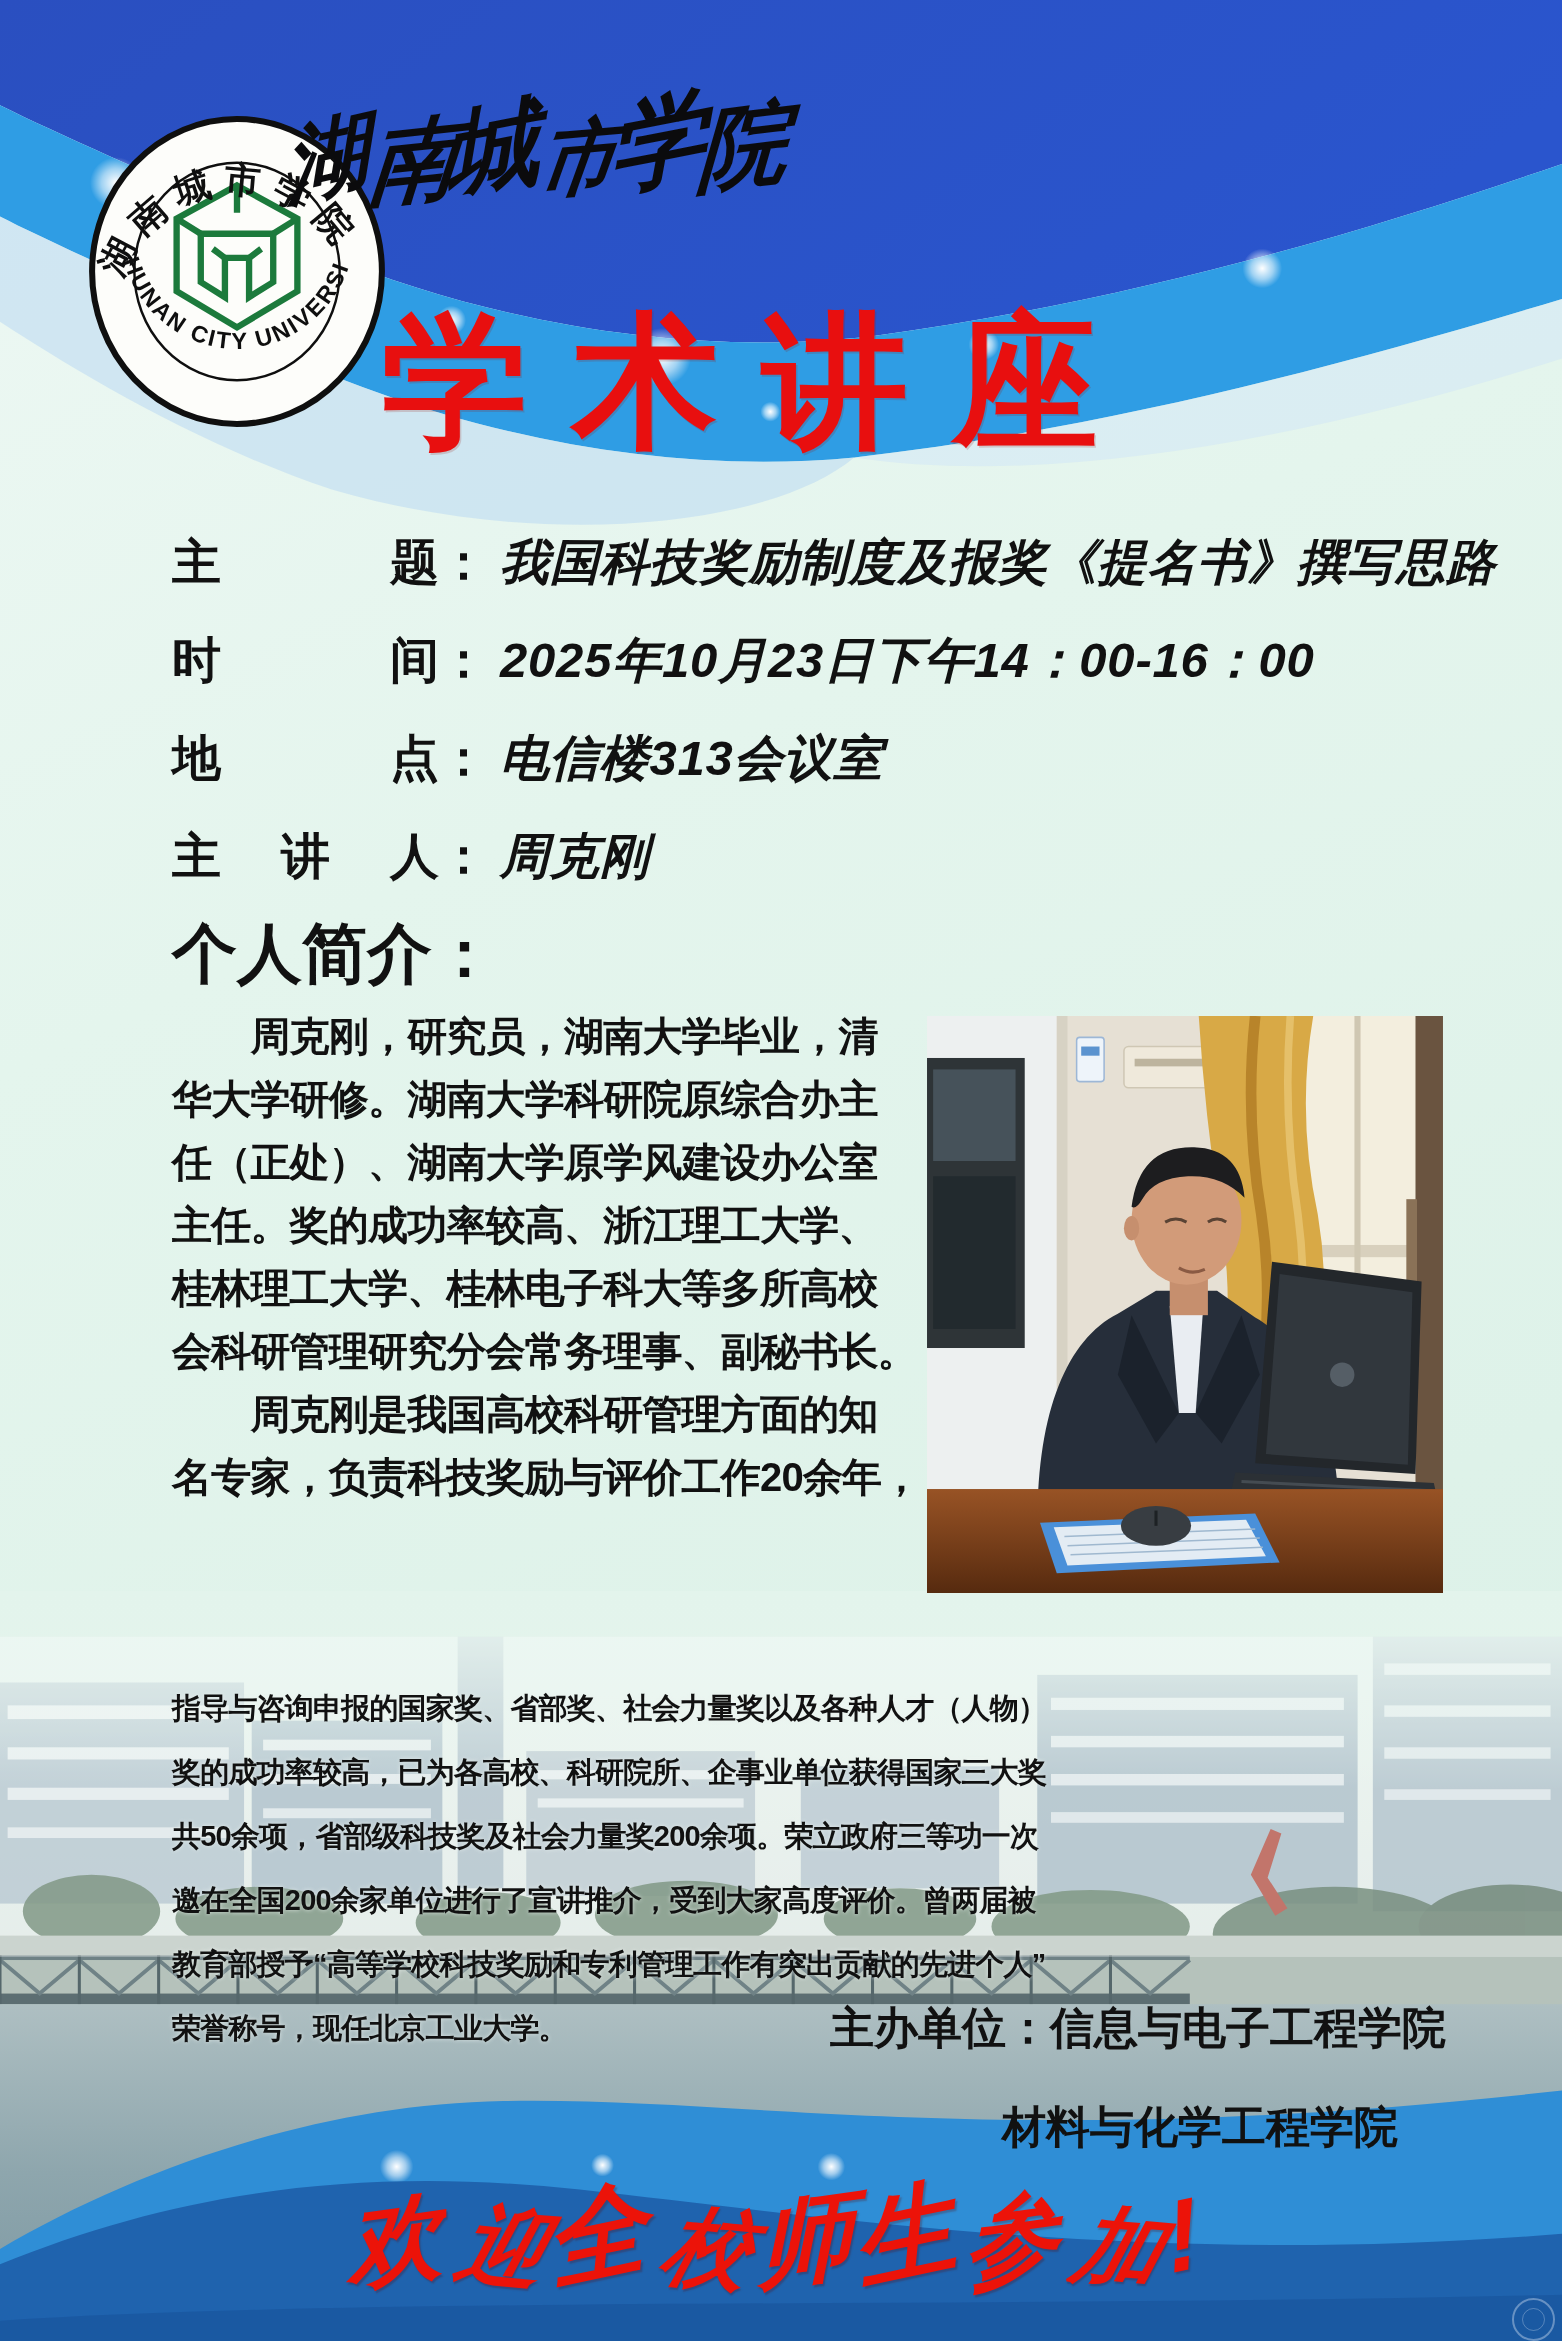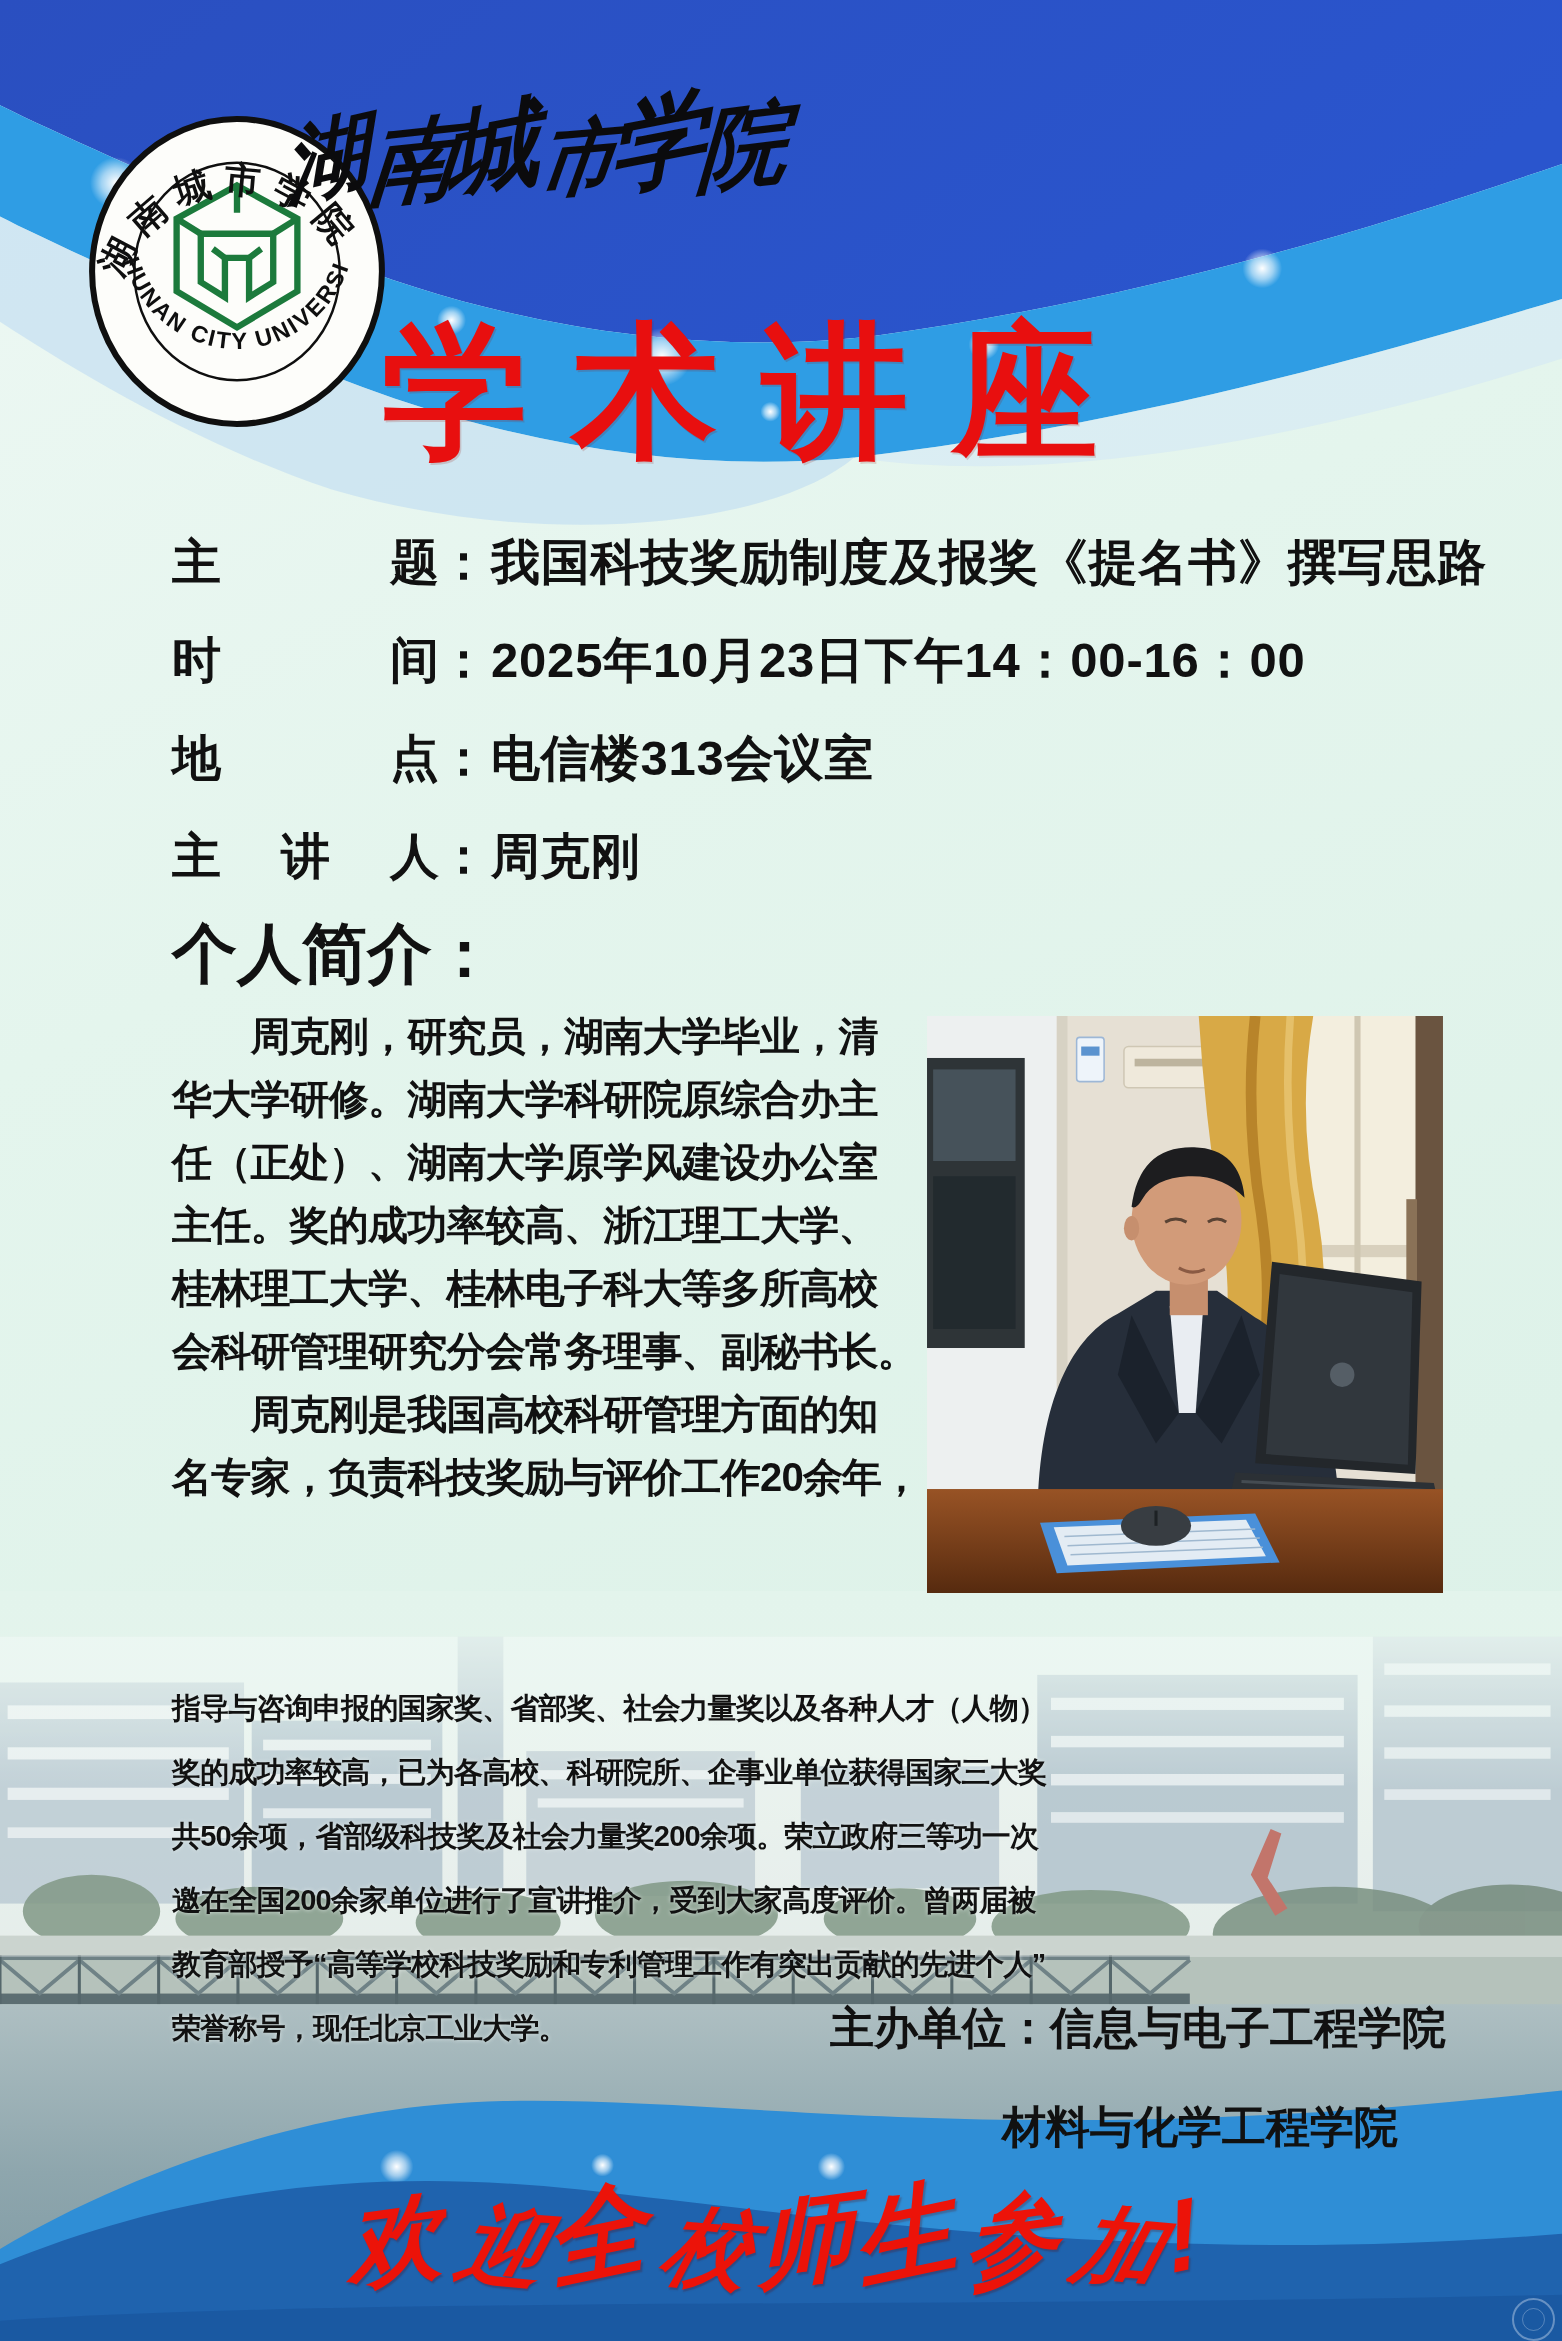--- a/index.html
+++ b/index.html
@@ -16,29 +16,29 @@
     font-style:italic;letter-spacing:-7.6px;transform:rotate(-2deg);white-space:nowrap;color:#0b0b0d;}
   .uni-calli span{display:inline-block;transform-origin:50% 80%;}
   .uni-calli span:nth-child(1){transform:rotate(-11deg) skewX(-9deg) scale(.95);}
   .uni-calli span:nth-child(2){transform:rotate(-4deg) skewX(-11deg) translateY(6.9px);}
   .uni-calli span:nth-child(3){transform:rotate(-9deg) skewX(-7deg) scale(1.06);}
   .uni-calli span:nth-child(4){transform:rotate(-3deg) skewX(-12deg) translateY(5.3px) scale(.9);}
   .uni-calli span:nth-child(5){transform:rotate(-9deg) skewX(-8deg) scale(1.09);}
   .uni-calli span:nth-child(6){transform:rotate(-5deg) skewX(-10deg) translateY(3.8px);}
   
   .lecture-title{left:0;top:317px;width:1562px;text-align:center;
-    font-family:Liberation Serif, serif;font-weight:900;
+    font-family:Liberation Mono, monospace;font-weight:900;
     font-size:146px;line-height:153px;color:#e80f0f;letter-spacing:44px;padding-right:38px;box-sizing:border-box;
     text-shadow:1.5px 2.3px 0 rgba(150,20,10,.18);}
   
   .info-block{left:172px;top:513px;width:1343px;}
   .info-row{height:98px;line-height:98px;font-size:49px;font-weight:900;white-space:nowrap;}
   .info-label{display:inline-flex;justify-content:space-between;width:267px;vertical-align:top;}
   .info-colon{display:inline-block;}
-  .info-value{display:inline-block;margin-left:3px;letter-spacing:0.8px;}
+  .info-value{display:inline-block;margin-left:12px;letter-spacing:0.8px;font-style:italic;}
   .section-label{left:172px;top:912px;font-size:65px;font-weight:900;line-height:84px;}
   
   .bio-narrow{left:172px;top:1005px;width:751px;font-size:40px;font-weight:700;line-height:63px;}
   .bio-narrow div{white-space:nowrap;letter-spacing:-0.8px;}
   .bio-wide{left:172px;top:1676px;width:1320px;font-size:29px;font-weight:700;line-height:64px;}
   .bio-wide div{white-space:nowrap;letter-spacing:-0.8px;text-shadow:0 0 4.6px rgba(235,243,240,.8);}
   
   .org-line-1{left:830px;top:1993px;font-size:44px;font-weight:900;line-height:69px;white-space:nowrap;}
   .org-line-2{left:1002px;top:2092px;font-size:44px;font-weight:900;line-height:69px;white-space:nowrap;}
   

